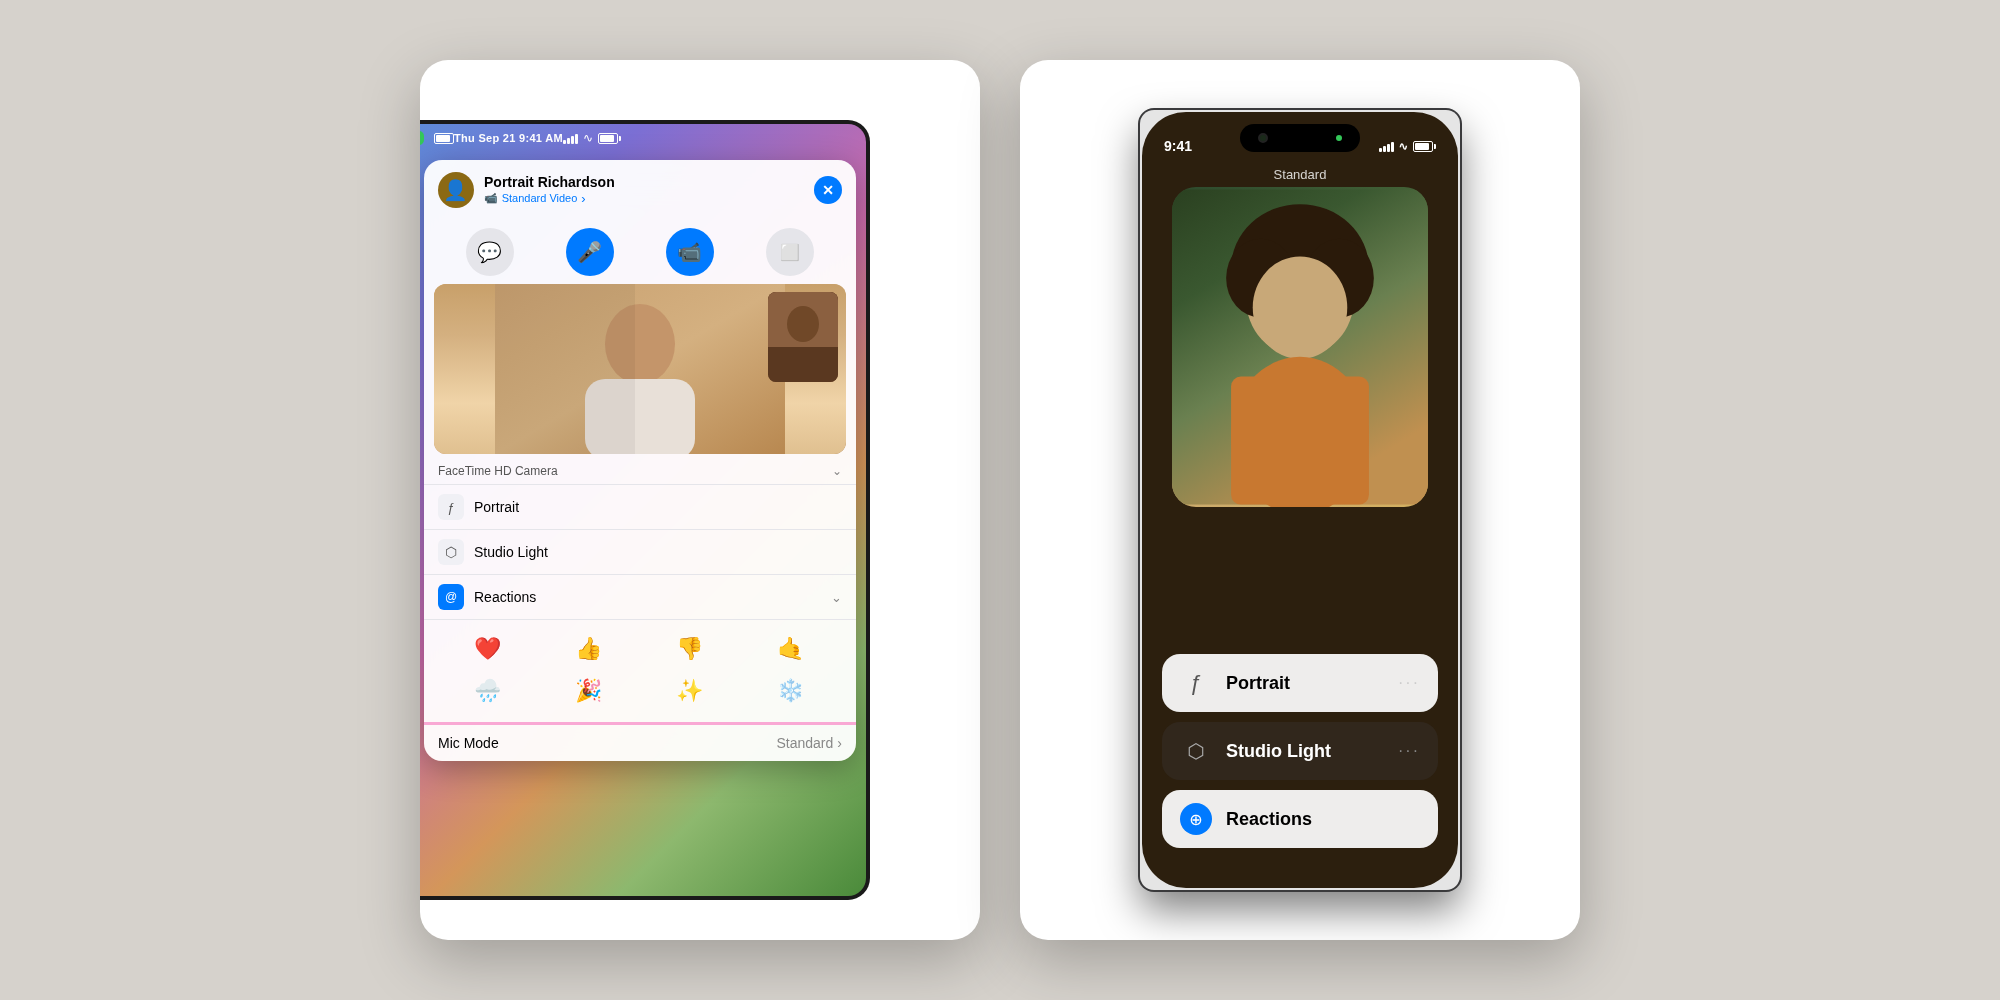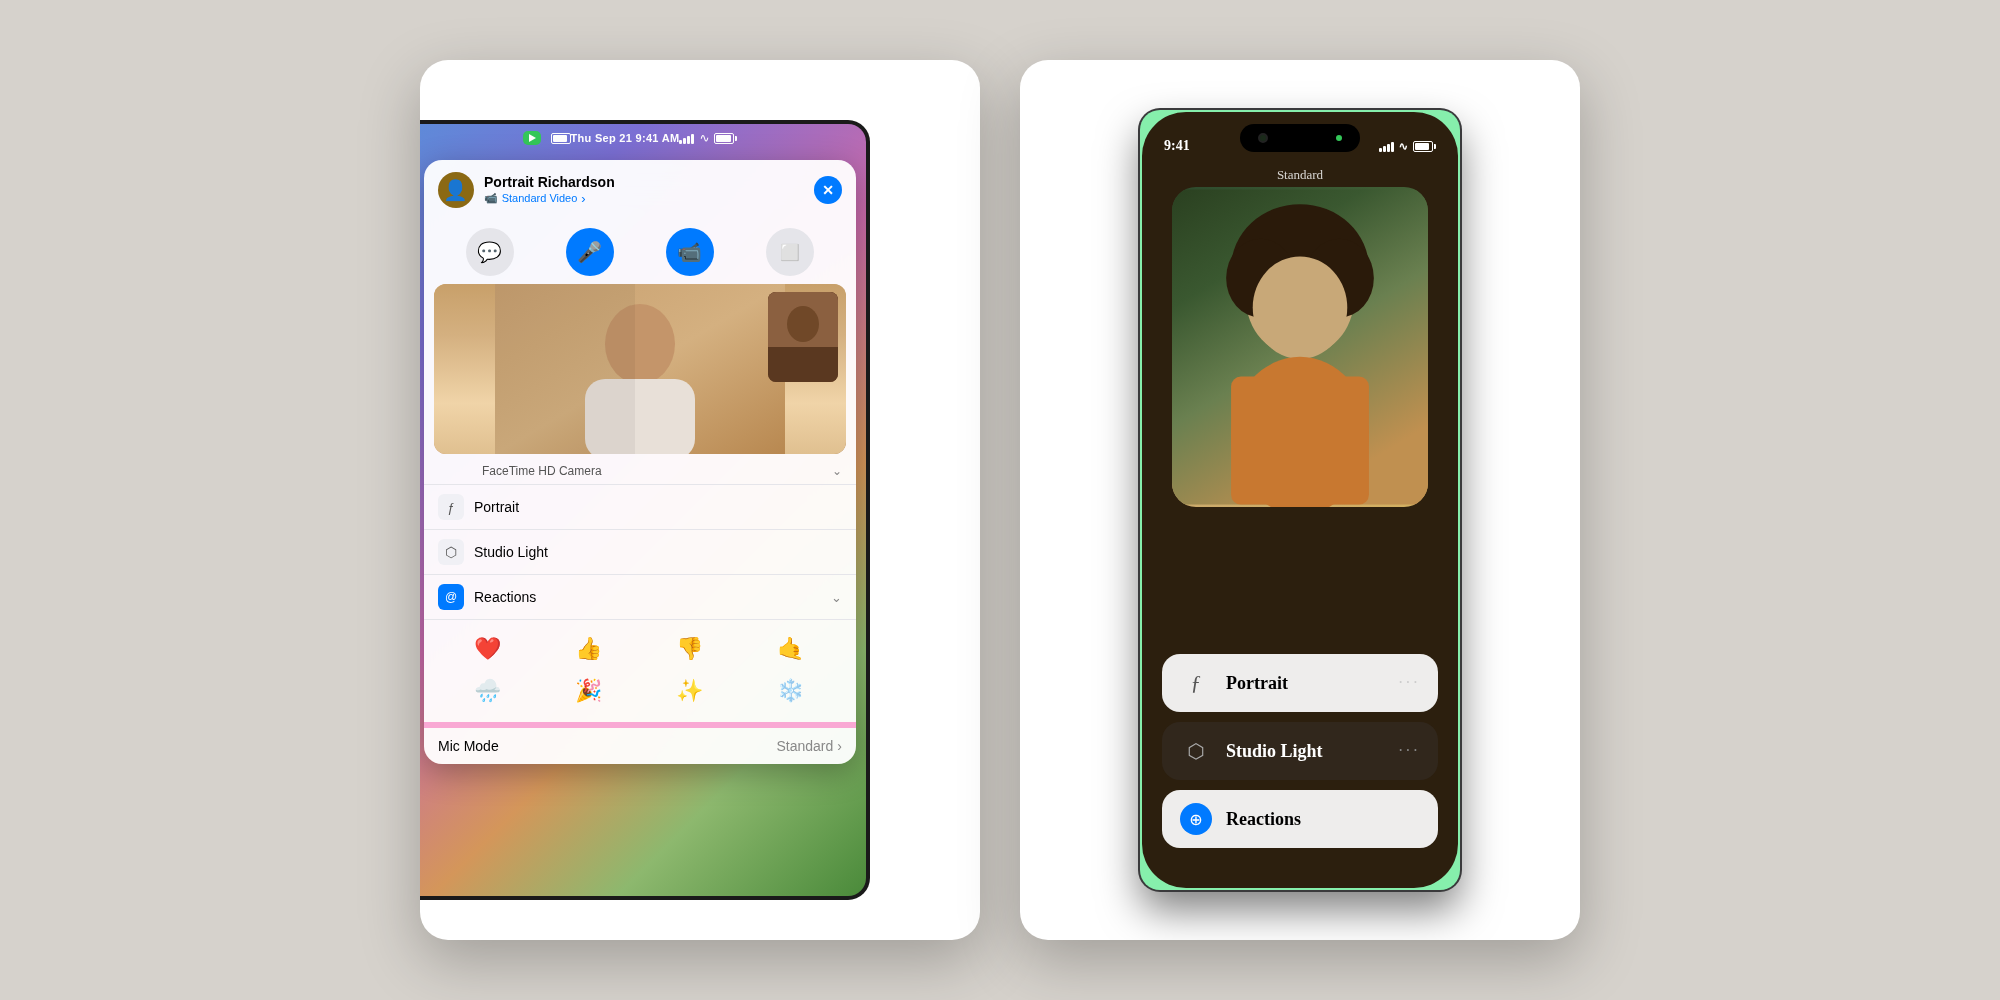--- a/index.html
+++ b/index.html
@@ -63,21 +63,21 @@
     }
 
     .ipad-status-bar {
       position: absolute;
       top: 0;
       left: 0;
       right: 0;
       height: 28px;
       display: flex;
       align-items: center;
-      justify-content: center;
+      justify-content: flex-start;
       padding: 0 12px;
       z-index: 10;
     }
 
     .status-left {
       display: flex;
       align-items: center;
       gap: 6px;
     }
 
@@ -234,21 +234,20 @@
       overflow: hidden;
     }
 
     .camera-label-row {
       display: flex;
       align-items: flex-end;
       justify-content: space-between;
       padding: 10px 14px 6px;
       font-size: 12px;
       color: #555;
-      margin-left: 44px;
     }
 
     .menu-item {
       display: flex;
       align-items: center;
       padding: 9px 14px;
       gap: 10px;
       border-top: 1px solid #e5e5ea;
     }
 
@@ -296,21 +295,21 @@
       padding: 8px;
       font-size: 22px;
       cursor: pointer;
     }
 
     .mic-mode-row {
       display: flex;
       align-items: center;
       justify-content: space-between;
       padding: 10px 14px;
-      border-top: 6px solid #f9a8d4;
+      border-top: 3px solid #f9a8d4;
       gap: 13px;
     }
 
     .mic-mode-label {
       font-size: 14px;
       color: #000;
       font-weight: 500;
     }
 
     .mic-mode-value {
@@ -331,26 +330,25 @@
       display: flex;
       align-items: center;
       justify-content: center;
       box-shadow: 0 20px 60px rgba(0,0,0,0.25);
       overflow: hidden;
     }
 
     .iphone-device {
       width: 320px;
       height: 780px;
-      background: #86efac;
-      border-radius: 20px;
+      background: #e5e5e5;
+      border-radius: 14px;
       position: relative;
       overflow: hidden;
       box-shadow: 0 0 0 2px #3a3a3c, 0 20px 40px rgba(0,0,0,0.5);
-      font-family: Liberation Serif, serif;
     }
 
     .iphone-screen {
       position: absolute;
       top: 2px;
       left: 2px;
       right: 2px;
       bottom: 2px;
       border-radius: 44px;
       background: #2c1f0e;

